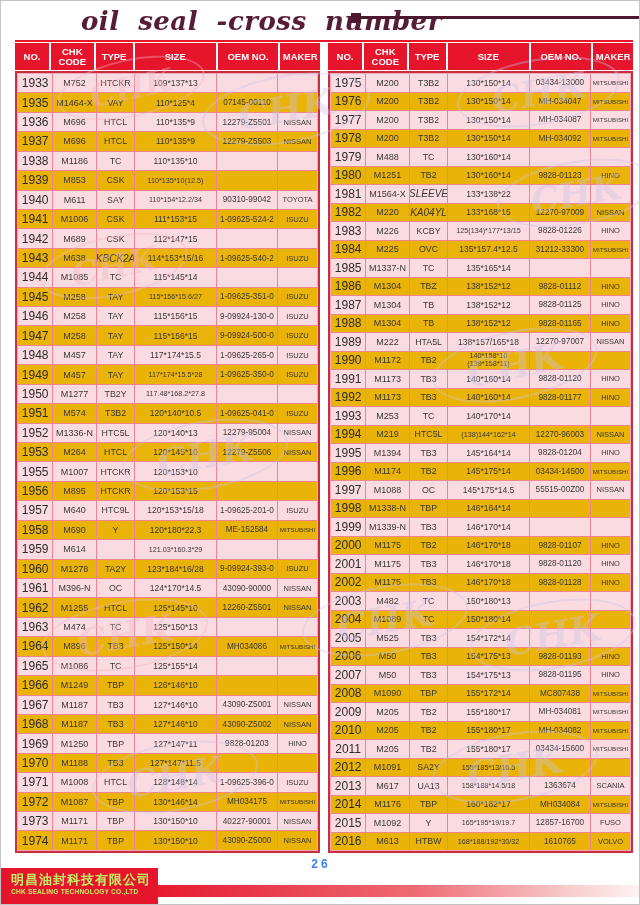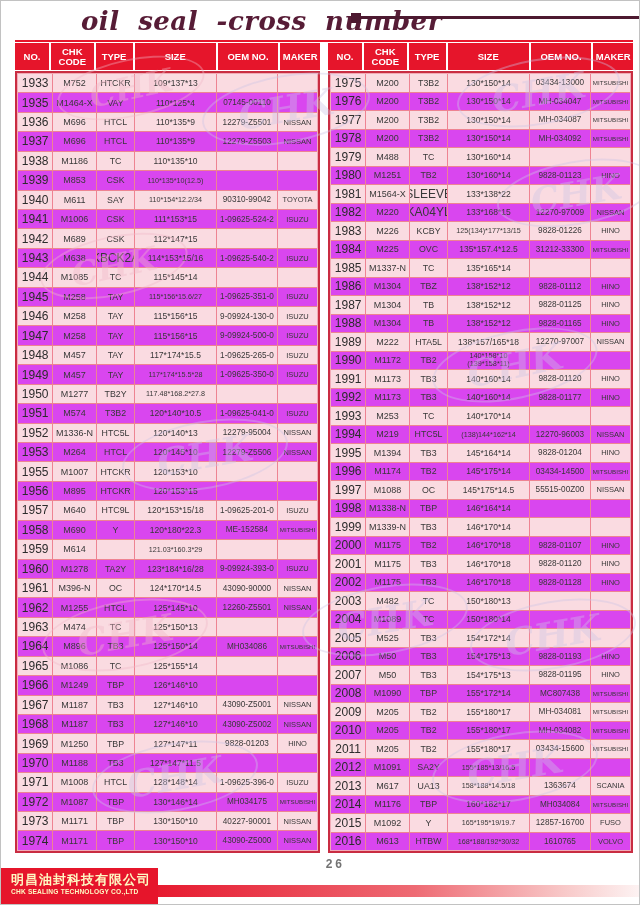--- a/index.html
+++ b/index.html
@@ -26,21 +26,21 @@
   .thead { display:flex; height:27px; background:#fff;justify-content:center; }
   .hcell {
     background:#e6152b; color:#fff; font-weight:bold; font-size:9.5px; line-height:1.05;
     display:flex; align-items:center; justify-content:center; text-align:center;
     border-right:2px solid #fff;
   }
   .hcell:last-child { border-right:none; }
   .tbody {
     position:absolute; left:0; top:28px; width:305px; height:782px;
     border:2px solid #c92d42; box-shadow: inset 0 0 0 1px #f2aab6;
-    background:#d946ef; display:flex; flex-direction:column; padding:1px;
+    background:#eab308; display:flex; flex-direction:column; padding:1px;
   }
   .trow { flex:1; display:flex; min-height:0; }
   .trow:nth-child(odd) { background:#fadbe1; }
   .trow + .trow { border-top:1px solid #ee8392; }
   .cell {
     border-right:1px solid #ee8392; overflow:hidden; color:#383838;
     display:flex; align-items:center; justify-content:center; text-align:center;
     font-size:8.5px; padding:0 1px;
   }
   .cell:last-child { border-right:none; }
@@ -48,45 +48,45 @@
   .c1 { width:14.6%; }
   .c2 { width:12.8%; }
   .c3 { width:27.3%; }
   .c4 { width:20.5%; }
   .c5 { width:13%; }
   .tbody .c0 { font-size:12px; color:#2c2c2c; }
   .tbody .c1 { font-size:9px; }
   .tbody .c2 { font-size:8.8px; }
   .tbody .c4 { font-size:8.2px; }
   .tbody .c5 { font-size:7.5px; }
-  .tbody .cell.small   { font-size:12px; }
+  .tbody .cell.small   { font-size:10px;font-style:italic; }
   .tbody .cell.tiny    { font-size:7.2px; }
   .tbody .cell.mk-long { font-size:6.2px; }
   .tbody .cell.wrap2   { font-size:7.3px; line-height:1.15; white-space:pre-line; }
 
   
   .wm-layer { position:absolute; inset:0; z-index:4; pointer-events:none; }
   .wm {
     position:absolute; border:2px solid currentColor; border-radius:50%;
     opacity:0.38; display:flex; align-items:center; justify-content:center;
     font-family:"DejaVu Serif", serif; font-style:italic; font-weight:bold;
   }
 
   
   .pageno {
     position:absolute; left:296px; top:856px; width:48px; z-index:6;
-    color:#737373; font-size:12px; font-weight:bold; letter-spacing:3px; text-align:right;
+    color:#3b82f6; font-size:12px; font-weight:bold; letter-spacing:3px; text-align:center;
   }
   .footer-bar {
     position:absolute; left:140px; top:884px; width:499px; height:12px; z-index:5;
     background:linear-gradient(to right, #e6152b 0%, #ee6b74 55%, #f8c9c9 85%, #fdf3f3 100%);
   }
   .footer-block {
     position:absolute; left:0; top:867px; width:157px; height:38px; z-index:6;
-    background:#e6152b; color:#fef9c3; padding:4px 0 0 10px;
+    background:#e6152b; color:#bef264; padding:4px 0 0 10px;
   }
   .footer-block .cn {
     font-family:"DejaVu Sans", sans-serif; font-weight:bold; font-size:13px;
     letter-spacing:1px; line-height:1.2; white-space:nowrap;
   }
   .footer-block .en { font-weight:bold; font-size:6.6px; letter-spacing:0.2px; white-space:nowrap; }
 </style>
 </head>
 <body>
 

